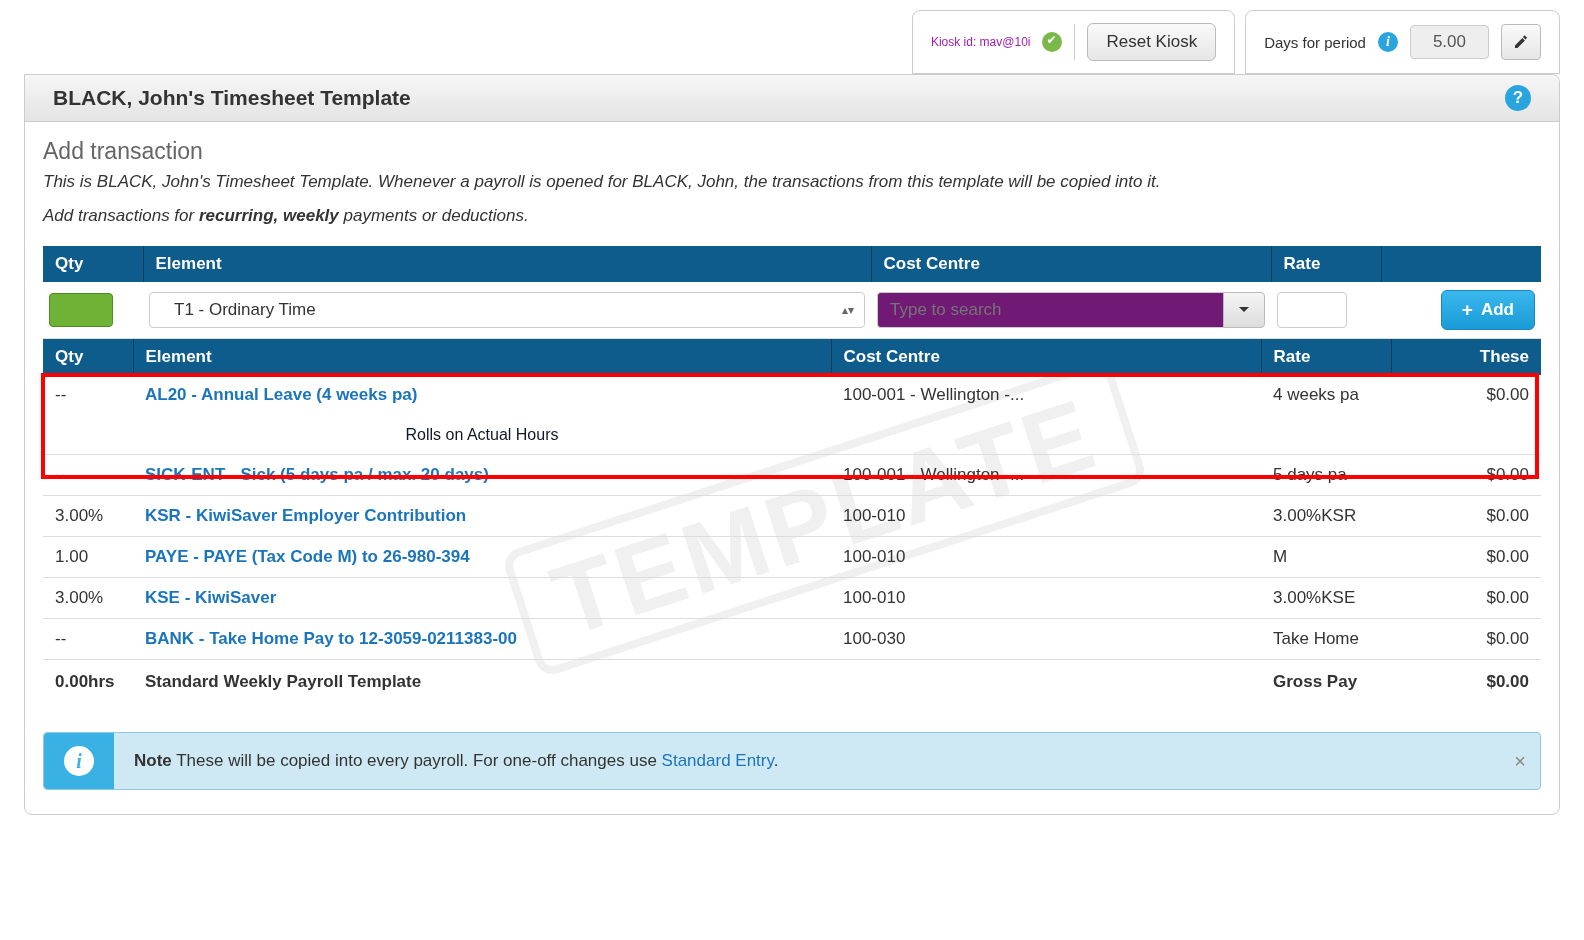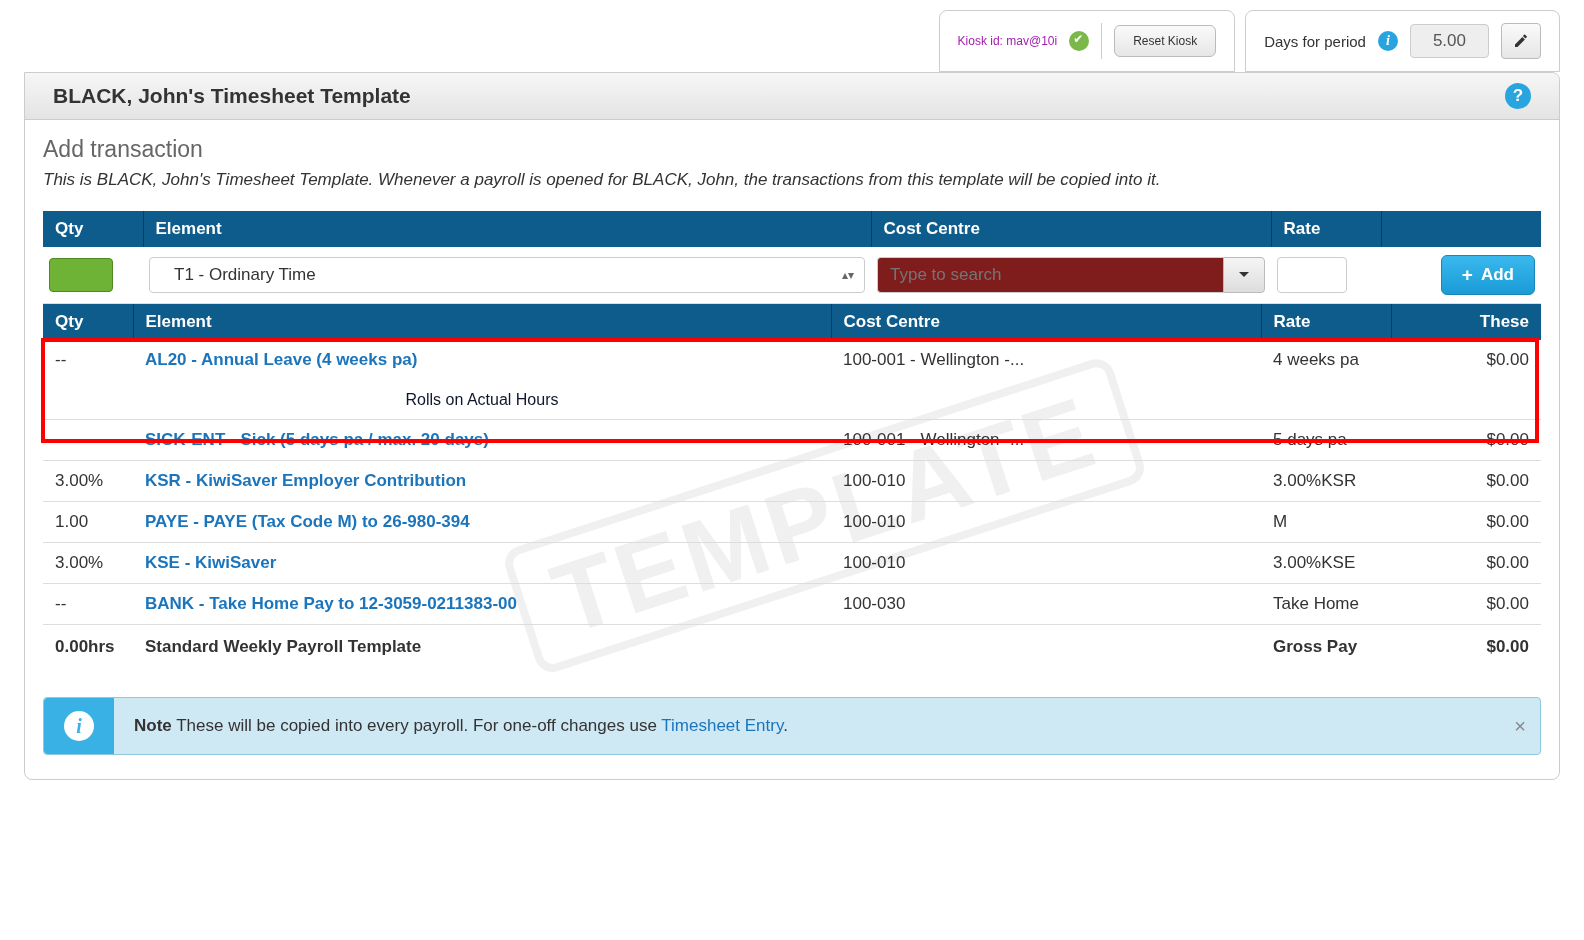--- a/index.html
+++ b/index.html
@@ -39,21 +39,21 @@
     color: #fff;
     font-size: 12px;
     position: absolute;
     left: 4px; top: 1px;
   }
   .btn {
     background: linear-gradient(#fafafa,#e6e6e6);
     border: 1px solid #bbb;
     border-radius: 6px;
     padding: 8px 18px;
-    font-size: 12px;
+    font-size: 17px;
     color: #333;
     cursor: pointer;
   }
   .vbar { width:1px; height:36px; background:#ccc; }
   .info-circle {
     display:inline-block; width:20px; height:20px; border-radius:50%;
     background:#28a5de; color:#fff; font-style:italic; font-weight:bold;
     text-align:center; font-size:14px; line-height:20px; font-family: Georgia, serif;
   }
   .days-val {
@@ -122,21 +122,21 @@
     padding: 7px 30px 7px 24px;
     font-size:17px; color:#333; background:#fff;
   }
   .select-wrap .caret {
     position:absolute; right:10px; top:50%; transform:translateY(-50%);
     font-size:12px; color:#666;
   }
   .combo-wrap { display:flex; }
   .combo-input {
     flex:1; border:1px solid #ccc; border-right:none; border-radius:4px 0 0 4px;
-    padding:7px 12px; font-size:17px; color:#999; background:#7f1d1d;
+    padding:7px 12px; font-size:17px; color:#999; background:#701a75;
   }
   .combo-btn {
     width:42px; border:1px solid #bbb; border-radius:0 4px 4px 0;
     background:linear-gradient(#f5f5f5,#ddd); display:flex;
     align-items:center; justify-content:center; cursor:pointer;
   }
   .rate-input {
     width:70px; border:1px solid #ccc; border-radius:4px;
     padding:7px 8px; font-size:17px;
   }
@@ -252,20 +252,23 @@
     <h2>BLACK, John's Timesheet Template</h2>
     <div class="help-circle">?</div>
   </div>
 
   <div class="card-body" style="position:relative;">
     <div class="watermark">TEMPLATE</div>
 
     <div style="position:relative; z-index:1;">
       <div class="section-title">Add transaction</div>
       <p class="desc">This is BLACK, John's Timesheet Template. Whenever a payroll is opened for BLACK, John, the transactions from this template will be copied into it.</p>
+      <p class="desc">
+        <span>Add transactions for </span><strong>recurring, weekly</strong><span> payments or deductions.</span>
+      </p>
 
       <table class="input-table">
         <colgroup>
           <col style="width:100px">
             <col>
             <col style="width:400px">
             <col style="width:110px">
             <col style="width:160px">
         </colgroup>
         <thead>
@@ -384,19 +387,19 @@
         </tfoot>
       </table>
       <div id="hl" class="highlight-overlay" style="left: -2px; top: 34px; width: 1498px; height: 105.5px;"></div>
     </div>
 
     <div class="note-box">
       <div class="note-icon-wrap">
         <div class="note-icon">i</div>
       </div>
       <div class="note-text">
-        <strong>Note</strong><span> These will be copied into every payroll. For one-off changes use </span><a href="#">Timesheet Entry</a><span>.</span>
+        <strong>Note</strong><span> These will be copied into every payroll. For one-off changes use </span><a href="#">Standard Entry</a><span>.</span>
       </div>
       <div class="note-close">×</div>
     </div>
 
   </div>
 </div>
 
 </body></html>

